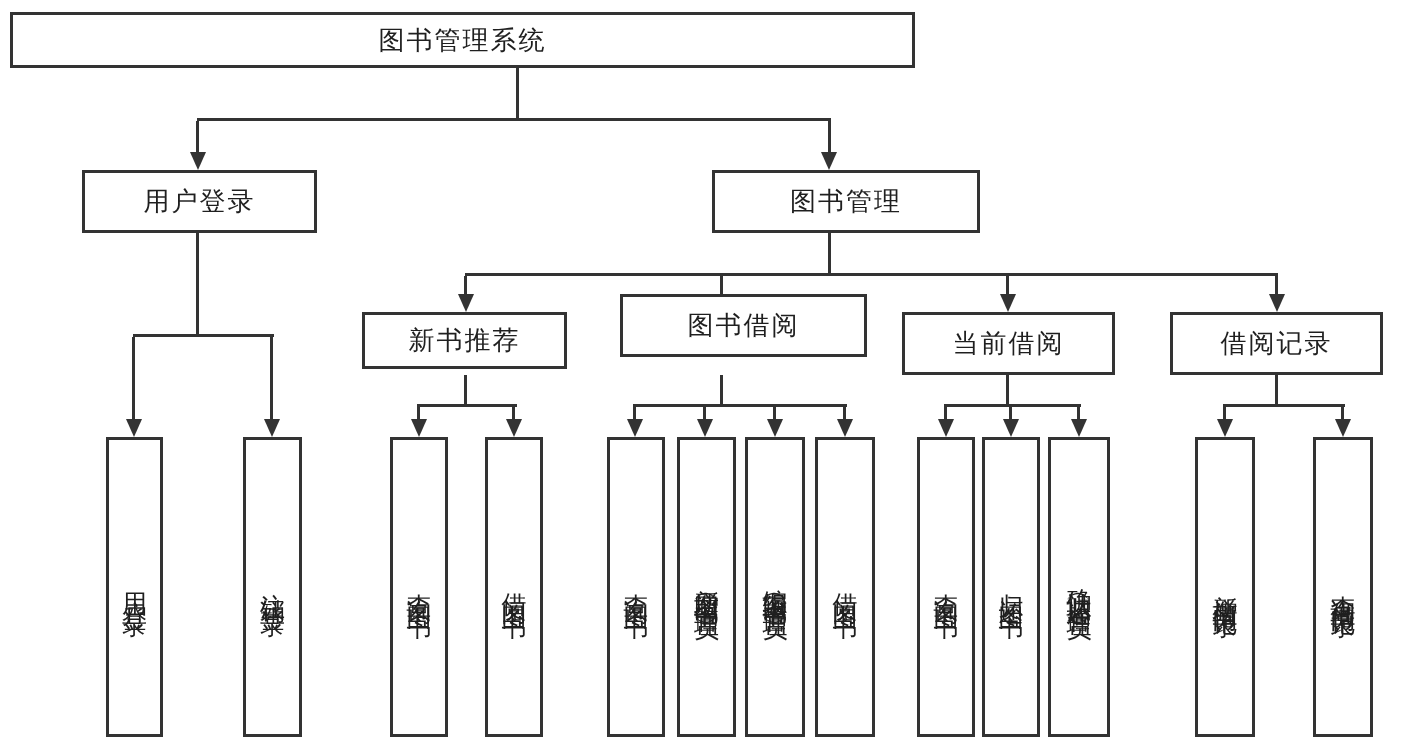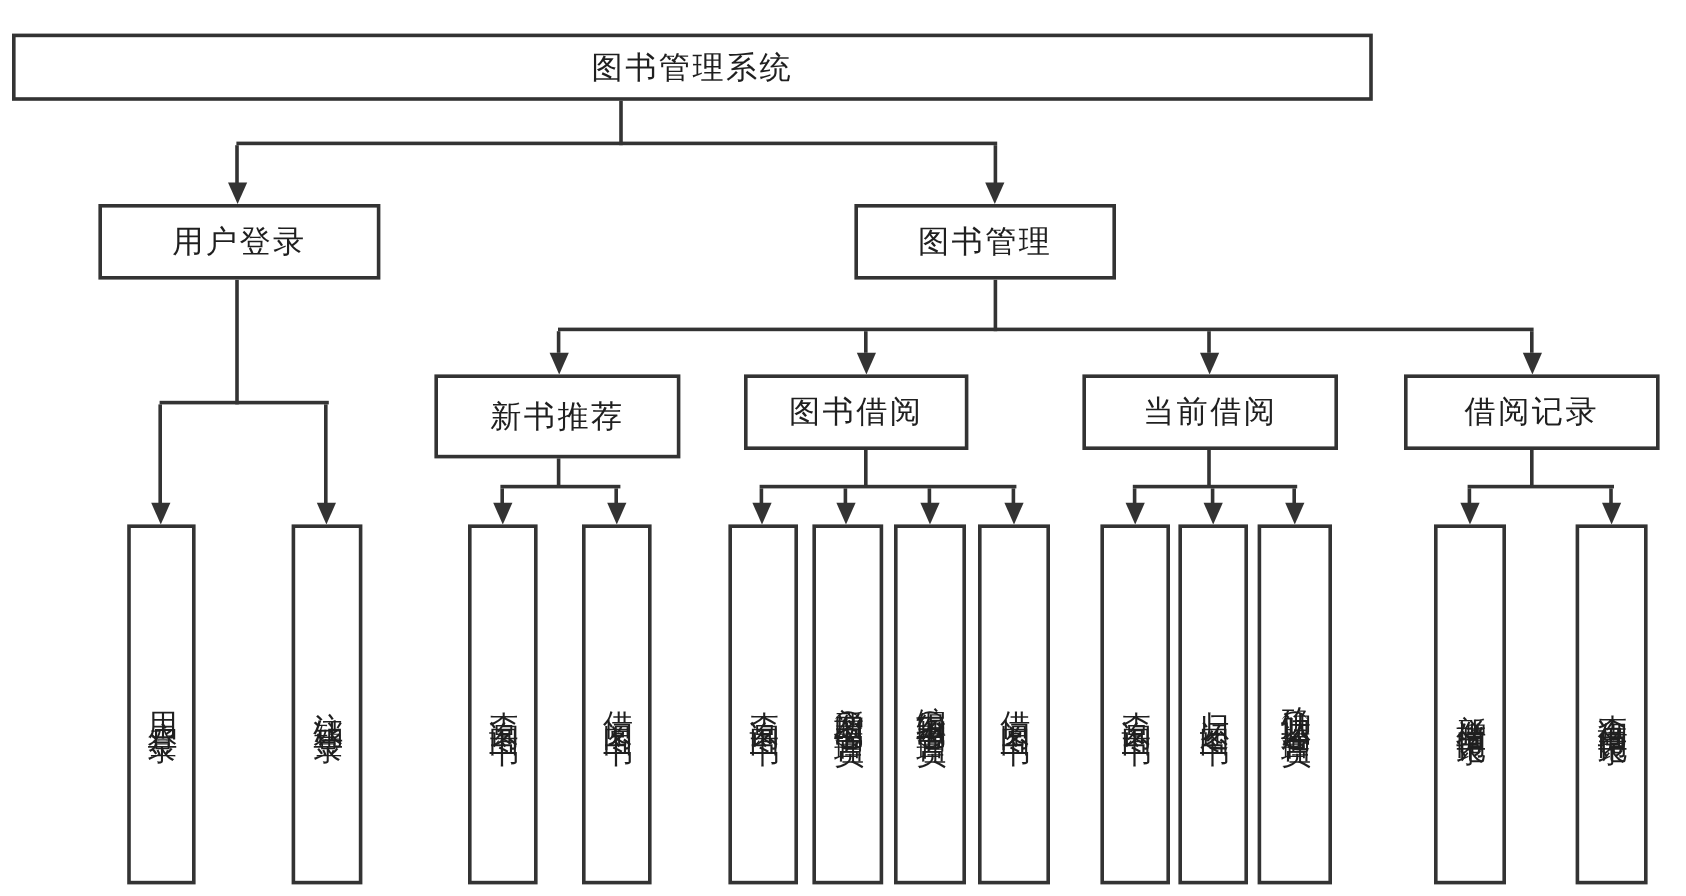--- a/index.html
+++ b/index.html
@@ -28,37 +28,37 @@
   #watermark{
     position:absolute;top:712px;right:8px;z-index:5;
     font-size:23px;color:rgba(168,168,168,0.92);white-space:nowrap;
   }
 </style>
 </head>
 <body>
 
 <div id="stage">
 
-  <div class="node hnode" style="left:10px;top:28px;width:1134px;height:56px">
+  <div class="node hnode" style="left:10px;top:12px;width:905px;height:56px">
     <span>图书管理系统</span>
   </div>
 
   <div class="node hnode" style="left:82px;top:170px;width:235px;height:63px">
     <span>用户登录</span>
   </div>
 
-  <div class="node hnode" style="left:712px;top:170px;width:218px;height:63px">
+  <div class="node hnode" style="left:712px;top:170px;width:268px;height:63px">
     <span>图书管理</span>
   </div>
 
-  <div class="node hnode" style="left:362px;top:312px;width:205px;height:70px">
+  <div class="node hnode" style="left:362px;top:312px;width:205px;height:57px">
     <span>新书推荐</span>
   </div>
 
-  <div class="node hnode" style="left:620px;top:312px;width:187px;height:63px">
+  <div class="node hnode" style="left:620px;top:294px;width:247px;height:63px">
     <span>图书借阅</span>
   </div>
 
   <div class="node hnode" style="left:1170px;top:312px;width:213px;height:63px">
     <span>借阅记录</span>
   </div>
 
   <div class="node hnode" style="left:902px;top:312px;width:213px;height:63px">
     <span>当前借阅</span>
   </div>

